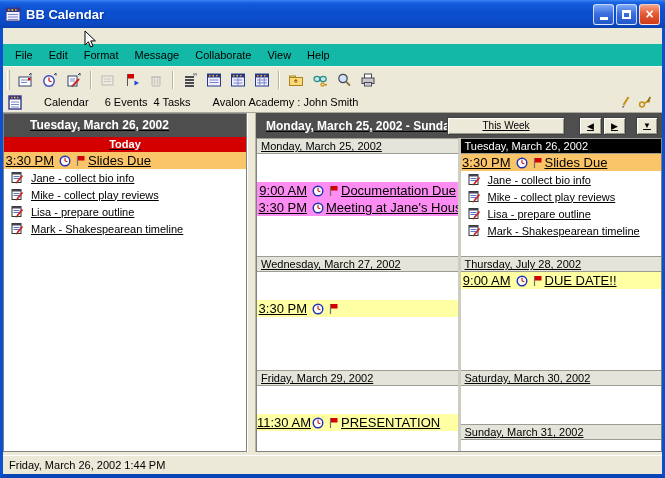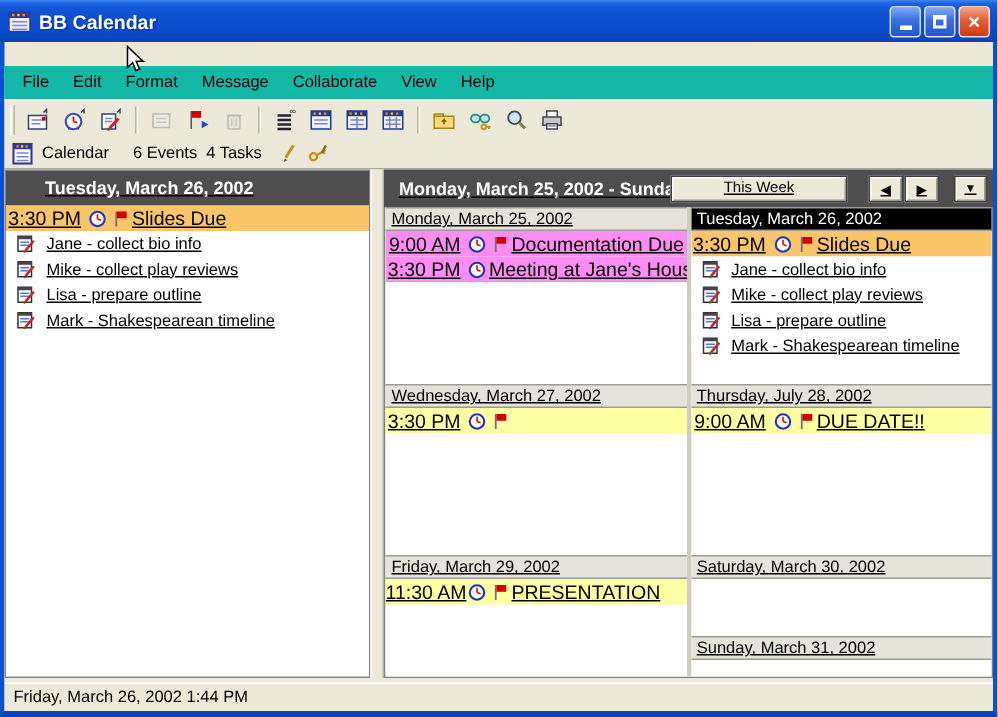--- a/index.html
+++ b/index.html
@@ -28,21 +28,21 @@
   
   .toolbar { height:26px; display:flex; align-items:center; background:#ece9d8; padding-left:2px; border-top:1px solid #f6f4ec; }
   .grip { width:3px; height:20px; border-left:1px solid #fff; border-right:1px solid #b8b4a2; margin:0 4px 0 2px; }
   .tbtn { width:24px; height:22px; display:flex; align-items:center; justify-content:center; }
   .tbtn.disabled svg { opacity:.4; filter:grayscale(1); }
   .tsep { width:2px; height:18px; border-left:1px solid #b8b4a2; border-right:1px solid #fff; margin:0 4px; }
 
   
   .infobar { height:21px; display:flex; align-items:center; font-size:11px; padding:0 8px 0 5px; background:#ece9d8; border-bottom:1px solid #aca899; }
   .infobar .lbl { margin-right:6px; }
-  .info-view { margin-left:6px; margin-right:16px; }
+  .info-view { margin-left:22px; margin-right:16px; }
   .info-account { margin-left:16px; flex:1; }
   .info-ic { margin-left:6px; }
 
   
   .main { flex:1; display:flex; background:#ece9d8; padding-bottom:3px; min-height:0;text-decoration:underline; }
 
   
   .left-panel { width:244px; background:#fff; border:1px solid #828282; display:flex; flex-direction:column; }
   .lp-header { height:23px; background:#4e4e4e; color:#fff; font-weight:bold; font-size:12px; line-height:23px; padding-left:26px; white-space:nowrap; }
   .lp-today { height:15px; background:#d40000; color:#fff; font-weight:bold; font-size:11px; text-align:center; line-height:15px; }
@@ -63,21 +63,21 @@
   .btn3d { background:#ece9d8; border:1px solid #404040; box-shadow: inset 1px 1px 0 #fff, inset -1px -1px 0 #9a9a8a; font-size:10px; color:#000; display:flex; align-items:center; justify-content:center; }
   .this-week { width:118px; height:18px; margin-right:14px; }
   .nav-btn { width:23px; height:18px; font-size:9px; }
   .nav-btn + .nav-btn { margin-left:1px; }
   .dd-btn { width:22px; height:18px; margin-left:10px; font-size:8px; }
 
   .grid { flex:1; display:flex; flex-direction:column; background:#fff; border:1px solid #828282; border-top:none; min-height:0; }
   .grow { display:flex; min-height:0; }
   .grow.r1 { height:118px; } .grow.r2 { height:114px; } .grow.r3 { flex:1; }
   .cell { flex:1; display:flex; flex-direction:column; min-width:0; background:#fff; }
-  .cell.first { border-right:3px solid #cfccc0; }
+  .cell.first { border-right:3px solid #cfccc0;gap:28px; }
   .day-hd { height:16px; flex:none; background:#e4e4da; font-size:11px; line-height:15px; padding-left:4px; border-top:1px solid #9c9c94; border-bottom:1px solid #9c9c94; white-space:nowrap; overflow:hidden; }
   .day-hd.today { background:#000; color:#fff; }
   .day-body { flex:1; min-height:0; overflow:hidden; }
   .sat-body { height:38px; flex:none; }
 
   
   .statusbar { height:19px; background:#ece9d8; font-size:11px; line-height:18px; padding-left:6px; border-top:1px solid #fff; }
 
   .cursor { position:absolute; left:84px; top:30px; z-index:50; }
 </style>
@@ -273,40 +273,42 @@
             <rect x="6" y="1.8" width="1.4" height="1.6" fill="#ffd020"></rect>
             <rect x="9" y="1.8" width="1.4" height="1.6" fill="#ff9020"></rect>
           <line x1="3" y1="7" x2="11" y2="7" stroke="#7a86cc"></line>
             <line x1="3" y1="9.5" x2="11" y2="9.5" stroke="#7a86cc"></line>
             <line x1="3" y1="12" x2="11" y2="12" stroke="#7a86cc"></line>
         </svg>
       </span>
       <span class="info-view">Calendar</span>
       <span class="lbl">6 Events</span>
       <span class="lbl">4 Tasks</span>
+      <span class="info-account">Avalon Academy : John Smith</span>
       <span class="info-ic" style="display:flex;">
         <svg width="12" height="14" viewBox="0 0 12 14">
           <line x1="8.5" y1="2" x2="3.5" y2="10" stroke="#c89018" stroke-width="2"></line>
           <polygon points="3,10.5 2.2,13 4.6,11.8" fill="#555"></polygon>
         </svg>
       </span>
       <span class="info-ic" style="display:flex;">
         <svg width="16" height="14" viewBox="0 0 16 14">
           <circle cx="4" cy="9.5" r="2.4" fill="none" stroke="#c89018" stroke-width="1.5"></circle>
           <line x1="6" y1="8.5" x2="12" y2="5" stroke="#c89018" stroke-width="1.5"></line>
           <line x1="10.5" y1="6" x2="11.5" y2="7.6" stroke="#c89018" stroke-width="1.4"></line>
           <line x1="12.3" y1="2" x2="9.5" y2="7" stroke="#8a6a10" stroke-width="1.6"></line>
         </svg>
       </span>
     </div>
 
     <div class="main">
 
       <div class="left-panel">
         <div class="lp-header">Tuesday, March 26, 2002</div>
+        <div class="lp-today">Today</div>
         <div class="ev-row ev-orange">
           <span class="ev-time">3:30 PM</span>
           <span class="ev-ic">
               <svg width="12" height="12" viewBox="0 0 12 12">
                 <circle cx="6" cy="6" r="4.8" fill="#fff" stroke="#2233bb" stroke-width="1.4"></circle>
                 <line x1="6" y1="6" x2="6" y2="2.8" stroke="#cc1111" stroke-width="1.1"></line>
                 <line x1="6" y1="6" x2="8.4" y2="6.8" stroke="#cc1111" stroke-width="1.1"></line>
               </svg>
             </span>
           <span class="ev-ic">

